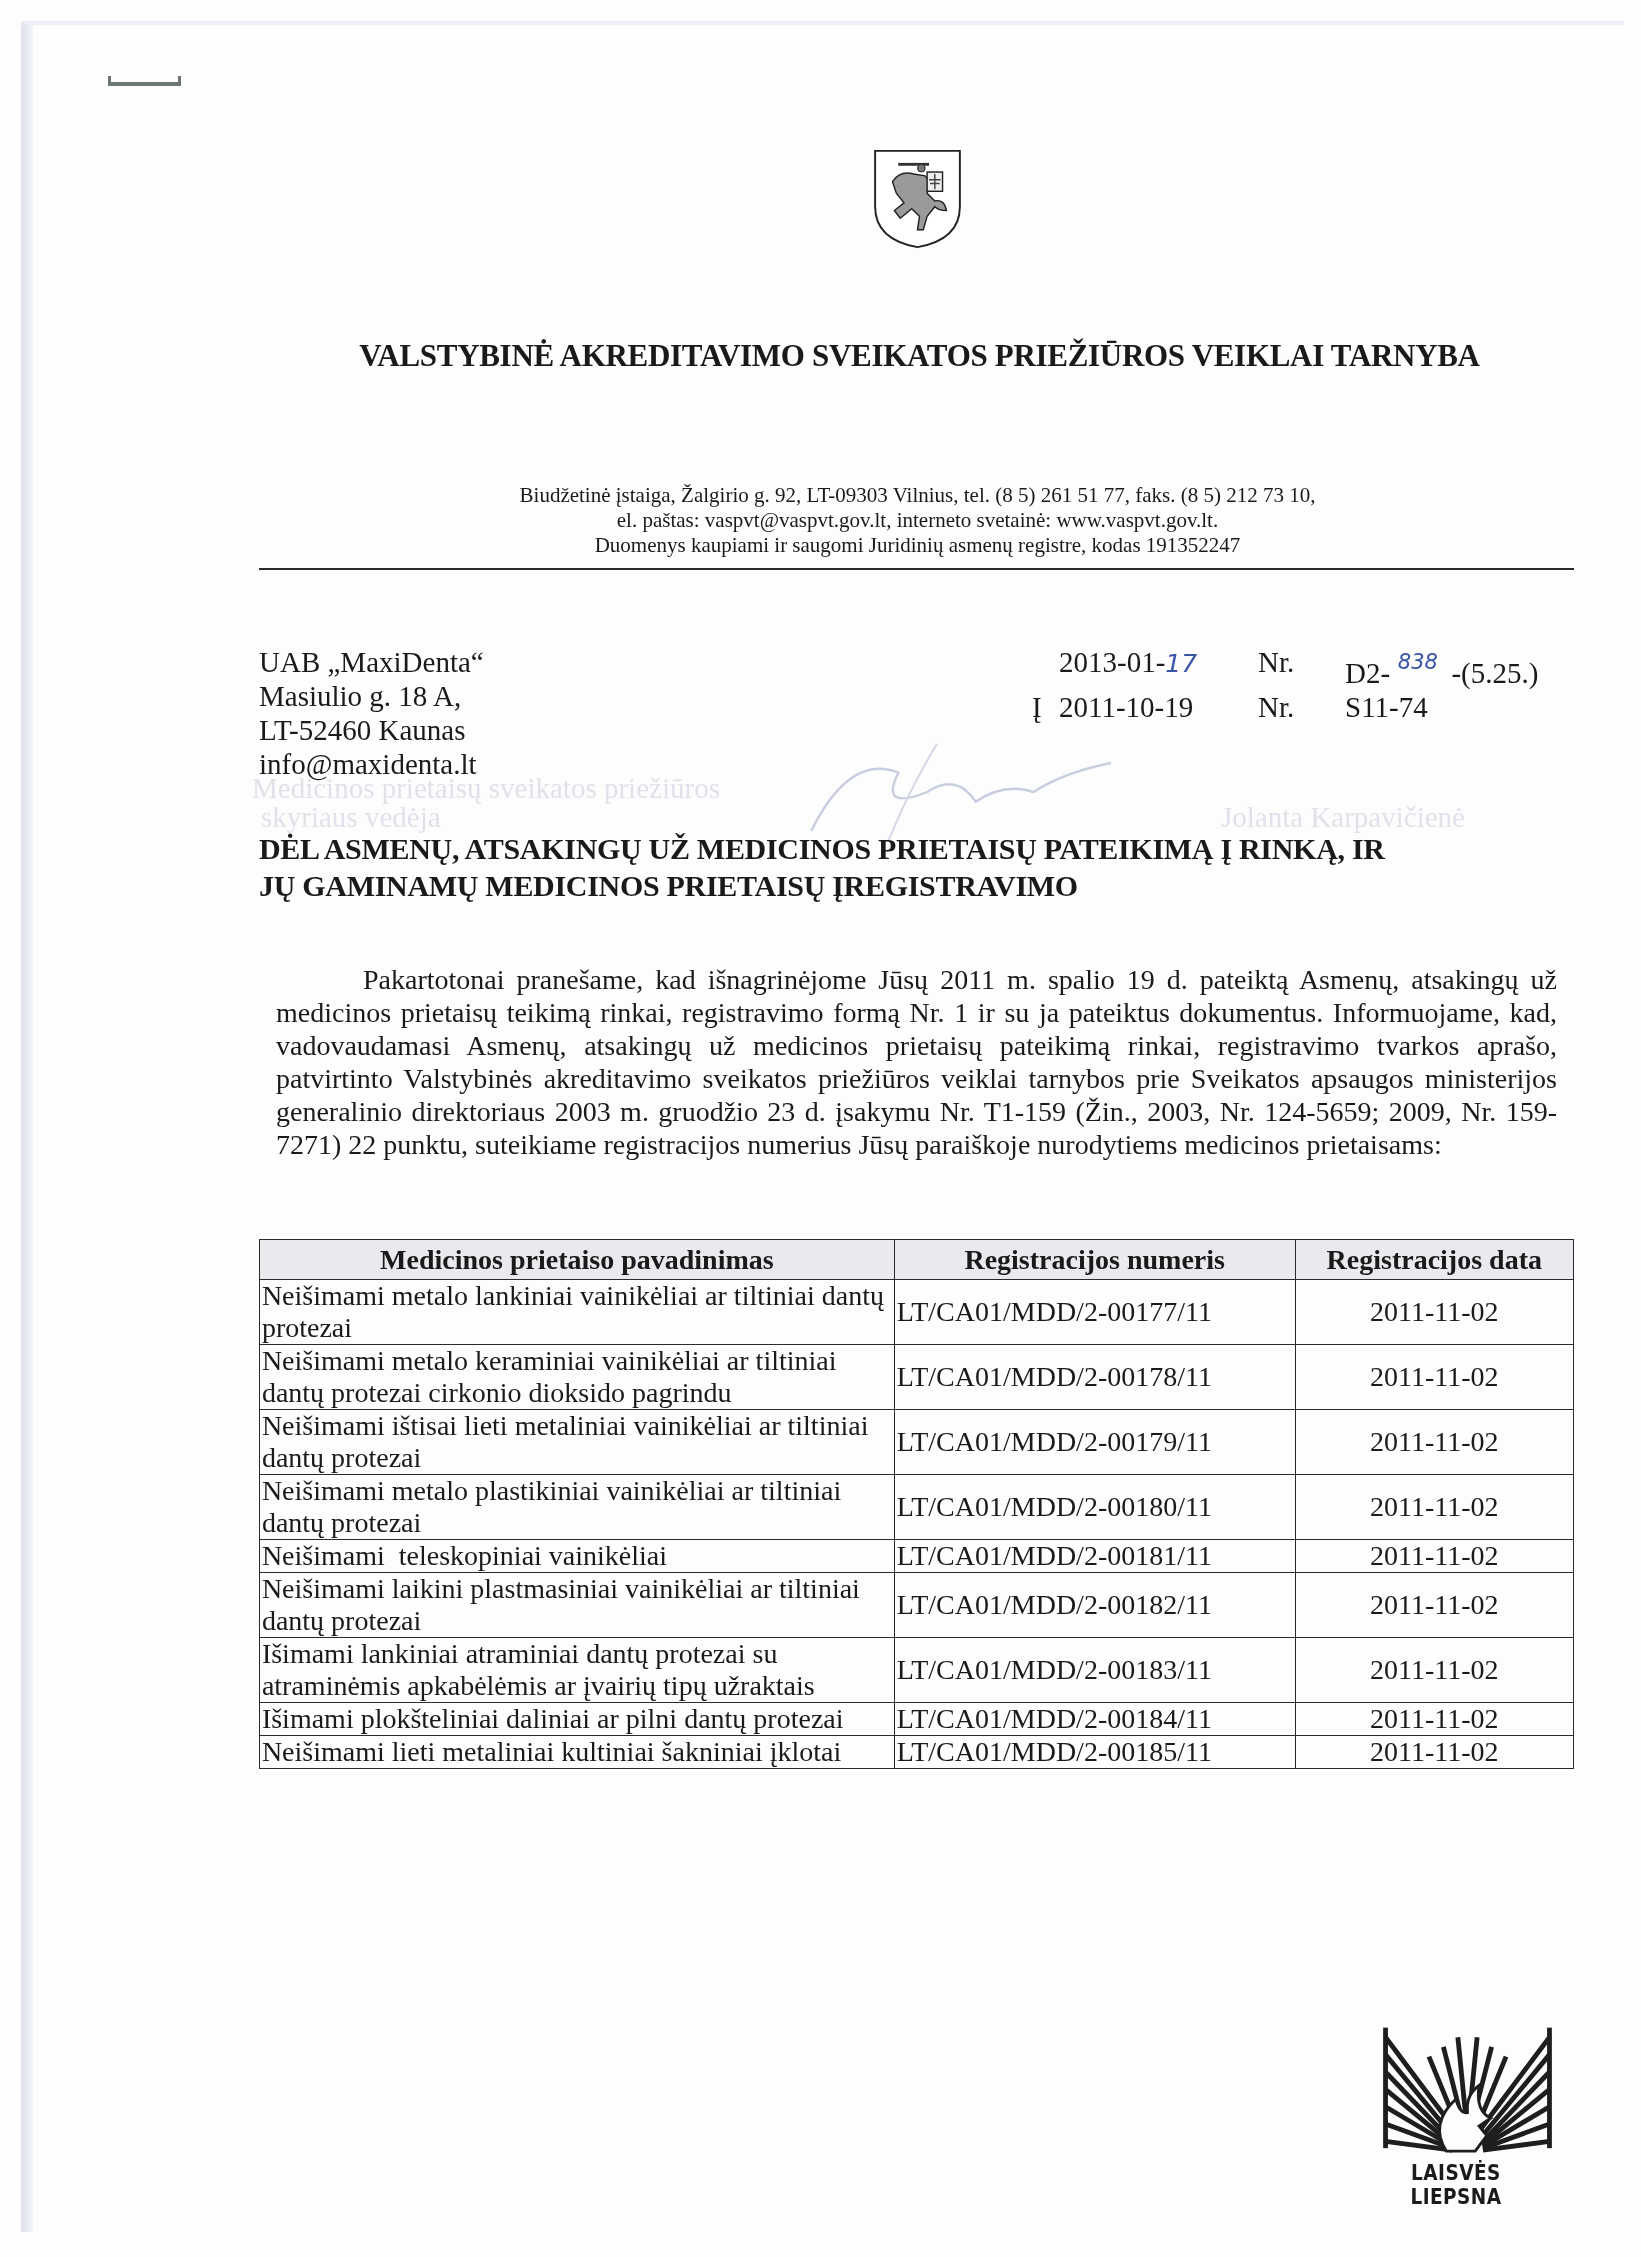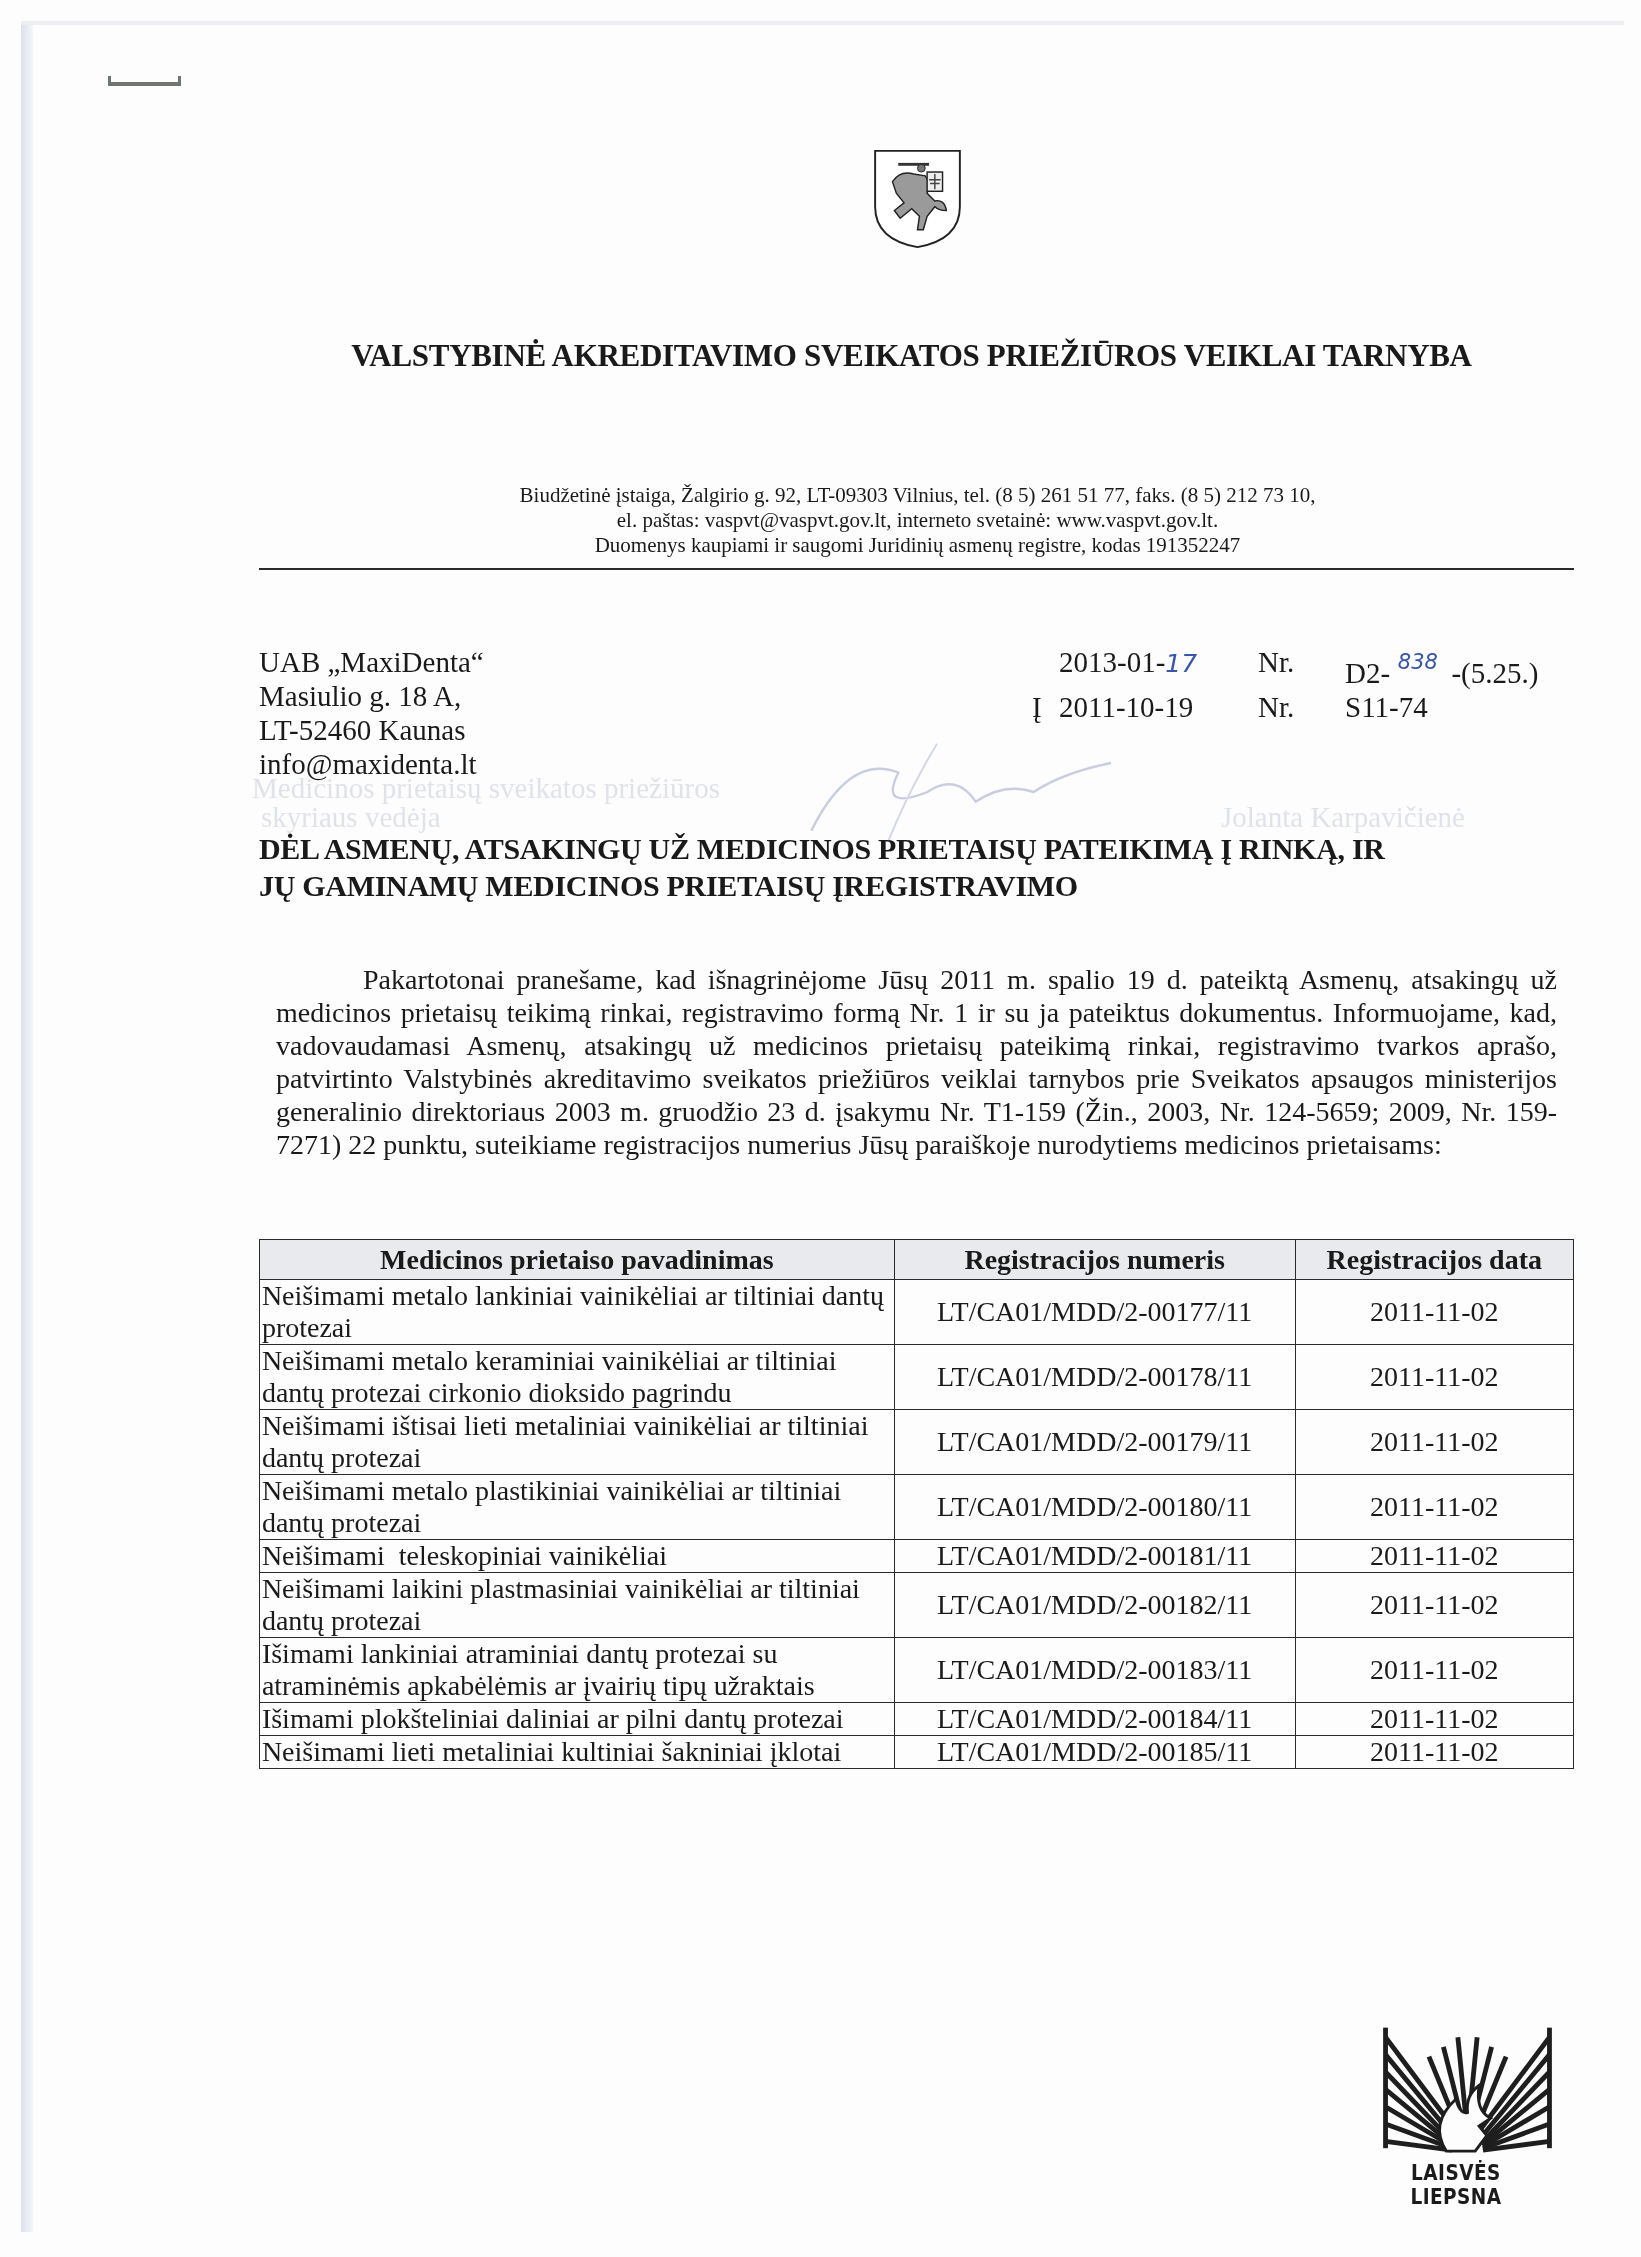--- a/index.html
+++ b/index.html
@@ -26,21 +26,21 @@
   }
   .staple::before { left: -1px; }
   .staple::after { right: -1px; }
   .bleed {
     position: absolute; color: #c9ccd9; font-size: 29px; white-space: nowrap;
     opacity: 0.55;
   }
   .emblem { position: absolute; left: 871px; top: 147px; width: 93px; height: 104px; }
 
   .org-title {
-    position: absolute; left: 284px; top: 336px; width: 1255px; text-align: center;
+    position: absolute; left: 292px; top: 336px; width: 1255px; text-align: center;
     font-weight: bold; font-size: 31px; line-height: 39px; letter-spacing: -0.3px;
   }
   .org-info {
     position: absolute; left: 290px; top: 483px; width: 1255px; text-align: center;
     font-size: 21px; line-height: 25px;
   }
   .rule { position: absolute; left: 259px; top: 568px; width: 1315px; height: 1.9px; background: #2b2b2b; }
 
   .addressee {
     position: absolute; left: 259px; top: 645px; font-size: 29px; line-height: 34px;
@@ -71,21 +71,21 @@
 
   table.reg {
     position: absolute; left: 259px; top: 1239px; width: 1315px;
     border-collapse: collapse; font-size: 28px; line-height: 32px;
   }
   table.reg th, table.reg td { border: 1.9px solid #2a2a2a; padding: 0 1.9px; vertical-align: middle; }
   table.reg th {
     background: #e9eaee; font-weight: bold; height: 39px; text-align: center; font-size: 28px;
   }
   table.reg td.name { text-align: left; width: 630px; }
-  table.reg td.num { text-align: center; width: 396px; }
+  table.reg td.num { width: 396px; }
   table.reg td.date { text-align: center; }
 
   .logo { position: absolute; left: 1371px; top: 2018px; width: 193px; height: 135px; }
   .logo-text {
     position: absolute; left: 1371px; top: 2161px; width: 193px; text-align: center;
     font-family: "DejaVu Sans", sans-serif; font-weight: bold; font-size: 21px; letter-spacing: 0.5px;
     transform: scaleX(0.88); transform-origin: left; color: #1b1b1b;
   }
 </style>
 </head>

